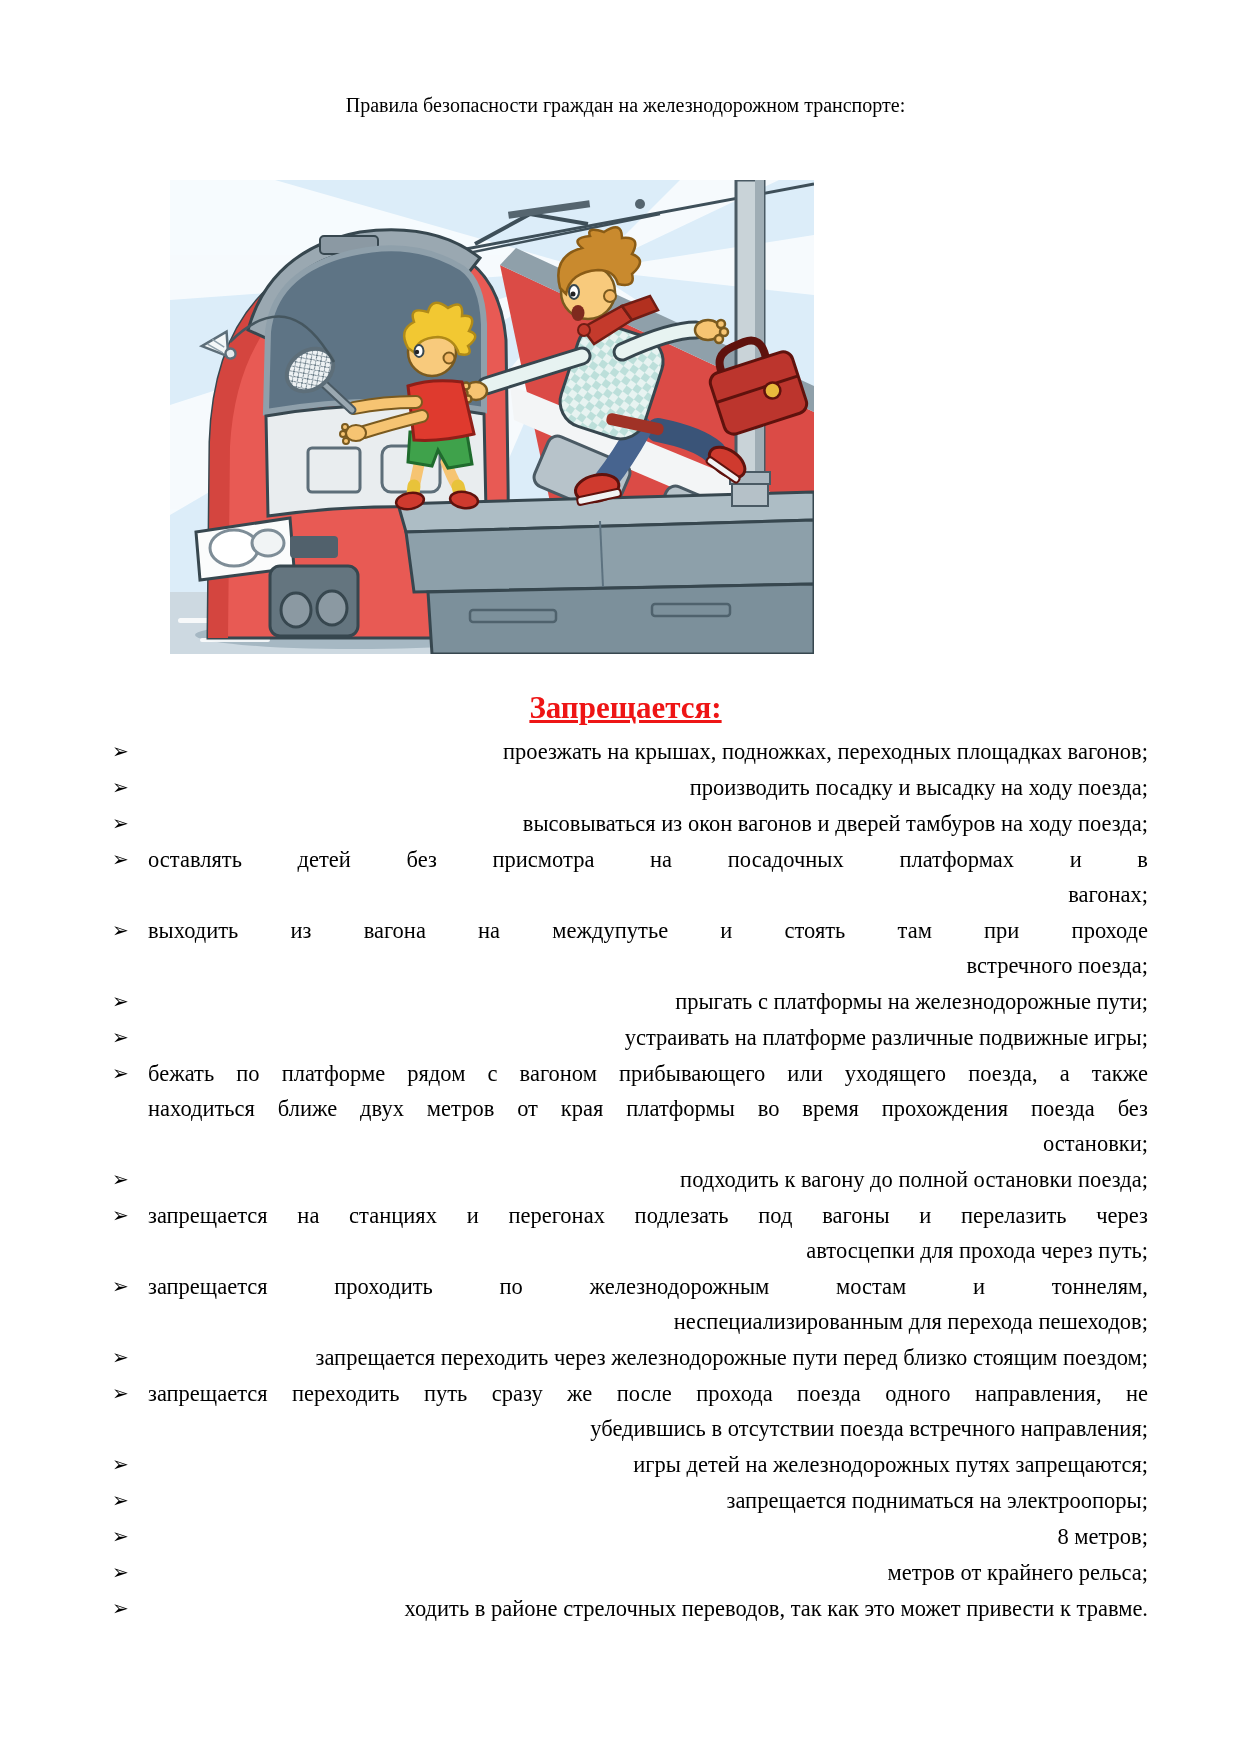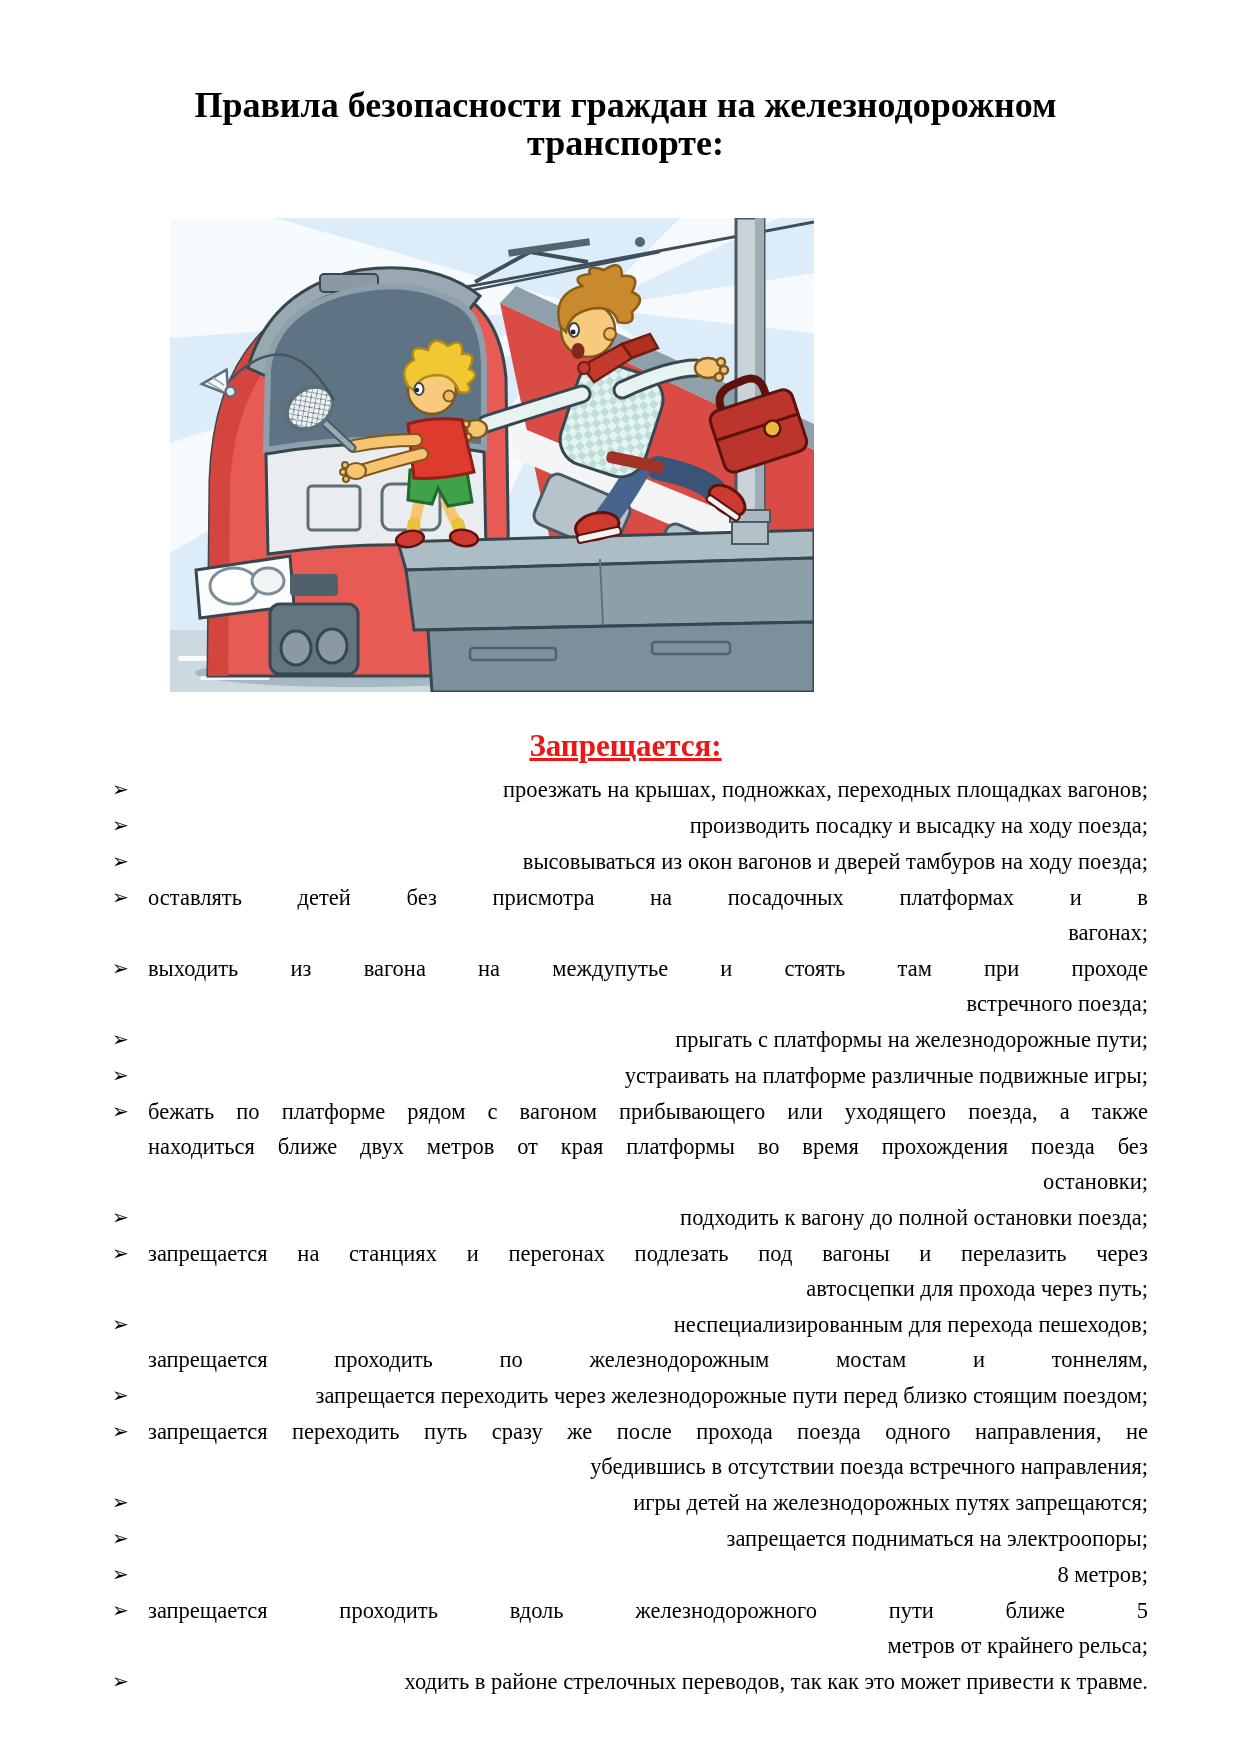--- a/index.html
+++ b/index.html
@@ -5,21 +5,21 @@
   html, body { margin: 0; padding: 0; background: #ffffff; }
   body {
     width: 1241px; height: 1755px;
     font-family: "Liberation Serif", "DejaVu Serif", serif;
     color: #000;
     overflow: hidden;
   }
   .page { padding: 86px 93px 0 103px; box-sizing: border-box; }
   .doc-title {
     margin: 0 0 0 0;
-    font-size: 36px; font-weight: bold;
+    font-size: 20px; font-weight: normal;
     text-align: center;
     line-height: 38px;
   }
   .illustration {
     margin: 56px 0 0 67px;
     width: 644px; height: 474px;
     padding: 0; display: block;
   }
   .illustration svg { display: block; width: 644px; height: 474px; }
   .rules-heading {
@@ -314,22 +314,22 @@
       <li class="rule-item">
         <span class="bullet">➢</span>
         <div class="rule-text">
           <div class="line stretch">запрещается на станциях и перегонах подлезать под вагоны и перелазить через</div>
           <div class="line">автосцепки для прохода через путь;</div>
         </div>
       </li>
       <li class="rule-item">
         <span class="bullet">➢</span>
         <div class="rule-text">
+          <div class="line stretch">запрещается проходить по железнодорожным мостам и тоннелям,</div>
           <div class="line">неспециализированным для перехода пешеходов;</div>
-          <div class="line stretch">запрещается проходить по железнодорожным мостам и тоннелям,</div>
         </div>
       </li>
       <li class="rule-item">
         <span class="bullet">➢</span>
         <div class="rule-text">
           <div class="line">запрещается переходить через железнодорожные пути перед близко стоящим поездом;</div>
         </div>
       </li>
       <li class="rule-item">
         <span class="bullet">➢</span>
@@ -352,21 +352,20 @@
       </li>
       <li class="rule-item">
         <span class="bullet">➢</span>
         <div class="rule-text">
           <div class="line">8 метров;</div>
         </div>
       </li>
       <li class="rule-item">
         <span class="bullet">➢</span>
         <div class="rule-text">
-          <div class="line stretch">запрещается проходить вдоль железнодорожного пути ближе 5</div>
           <div class="line">метров от крайнего рельса;</div>
         </div>
       </li>
       <li class="rule-item">
         <span class="bullet">➢</span>
         <div class="rule-text">
           <div class="line">ходить в районе стрелочных переводов, так как это может привести к травме.</div>
         </div>
       </li>
     </ul>

